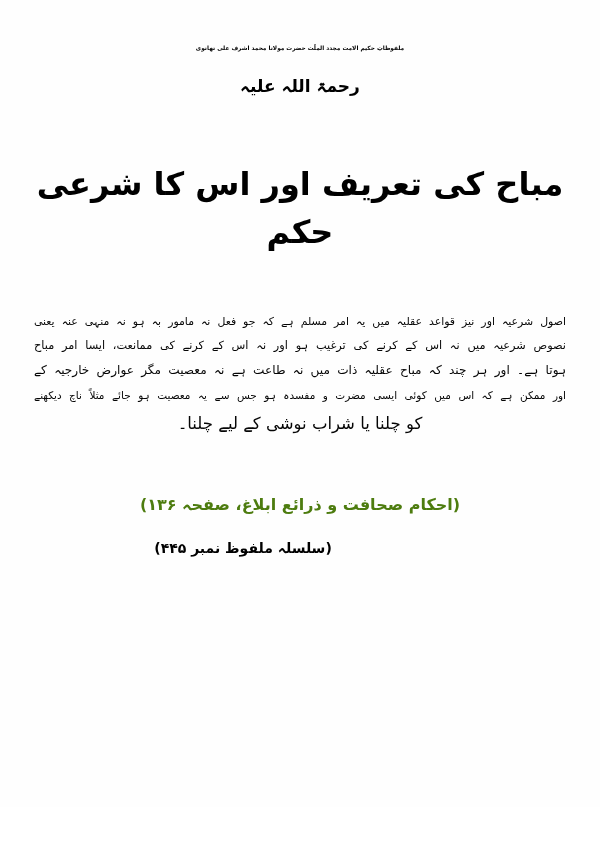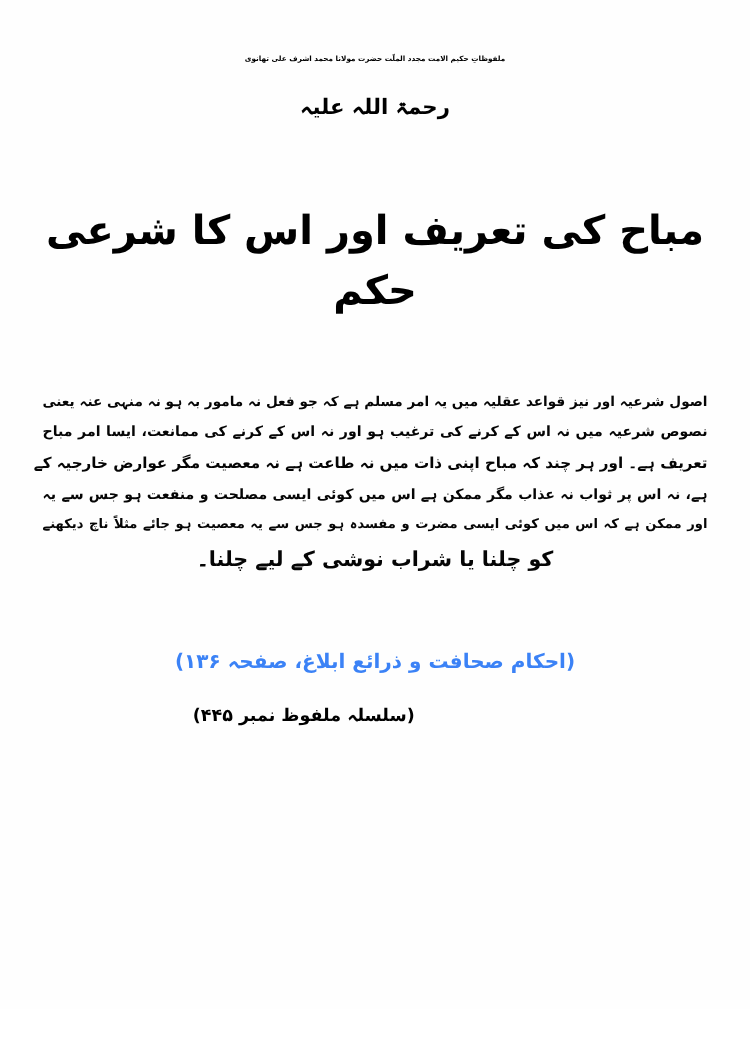--- a/index.html
+++ b/index.html
@@ -57,41 +57,41 @@
     line-height: 1.5;
   }
 
   
   .body-block {
     margin-top: 54px;
     padding: 0 34px;
   }
   .body-line {
     font-size: 16.5px;
-    font-weight: 700;
+    font-weight: 400;
     line-height: 2.13;
     color: #050505;
     text-align: justify;
     text-align-last: justify;
     white-space: nowrap;
   }
   .body-line.last-line {
     text-align: center;
     text-align-last: center;
     padding-left: 40px;
     padding-right: 40px;
   }
 
   
   .citation-primary {
     margin-top: 54px;
     text-align: center;
     font-size: 16px;
     font-weight: 700;
-    color: #3b82f6;
+    color: #4d7c0f;
   }
   .citation-secondary {
     margin-top: 26px;
     text-align: center;
     padding-right: 114px;
     font-size: 14px;
     font-weight: 700;
     color: #000;
   }
 </style>
@@ -103,22 +103,21 @@
   <div class="header-block">
     <div class="doc-title" style="font-size: 5.8px;">ملفوظاتِ حکیم الامت مجدد الملّت حضرت مولانا محمد اشرف علی تھانوی</div>
     <div class="doc-subtitle">رحمۃ اللہ علیہ</div>
   </div>
 
   <div class="chapter-heading">مباح کی تعریف اور اس کا شرعی حکم</div>
 
   <div class="body-block">
     <div class="body-line" style="font-size: 10.9px;">اصول شرعیہ اور نیز قواعد عقلیہ میں یہ امر مسلم ہے کہ جو فعل نہ مامور بہ ہو نہ منہی عنہ یعنی</div>
     <div class="body-line" style="font-size: 11.3px;">نصوص شرعیہ میں نہ اس کے کرنے کی ترغیب ہو اور نہ اس کے کرنے کی ممانعت، ایسا امر مباح</div>
-    <div class="body-line" style="font-size: 12.1px;">تعریف ہے۔ اور ہر چند کہ مباح اپنی ذات میں نہ طاعت ہے نہ معصیت مگر عوارض خارجیہ کے</div>
-    <div class="body-line" style="font-size: 11.3px;">ہے، نہ اس پر ثواب نہ عذاب مگر ممکن ہے اس میں کوئی ایسی مصلحت و منفعت ہو جس سے یہ</div>
+    <div class="body-line" style="font-size: 12.1px;">ہوتا ہے۔ اور ہر چند کہ مباح عقلیہ ذات میں نہ طاعت ہے نہ معصیت مگر عوارض خارجیہ کے</div>
     <div class="body-line" style="font-size: 10.5px;">اور ممکن ہے کہ اس میں کوئی ایسی مضرت و مفسدہ ہو جس سے یہ معصیت ہو جائے مثلاً ناچ دیکھنے</div>
     <div class="body-line last-line">کو چلنا یا شراب نوشی کے لیے چلنا۔</div>
   </div>
 
   <div class="citation-primary">(احکام صحافت و ذرائع ابلاغ، صفحہ ۱۳۶)</div>
 
   <div class="citation-secondary">(سلسلہ ملفوظ نمبر ۴۴۵)</div>
 
 </div>
 

